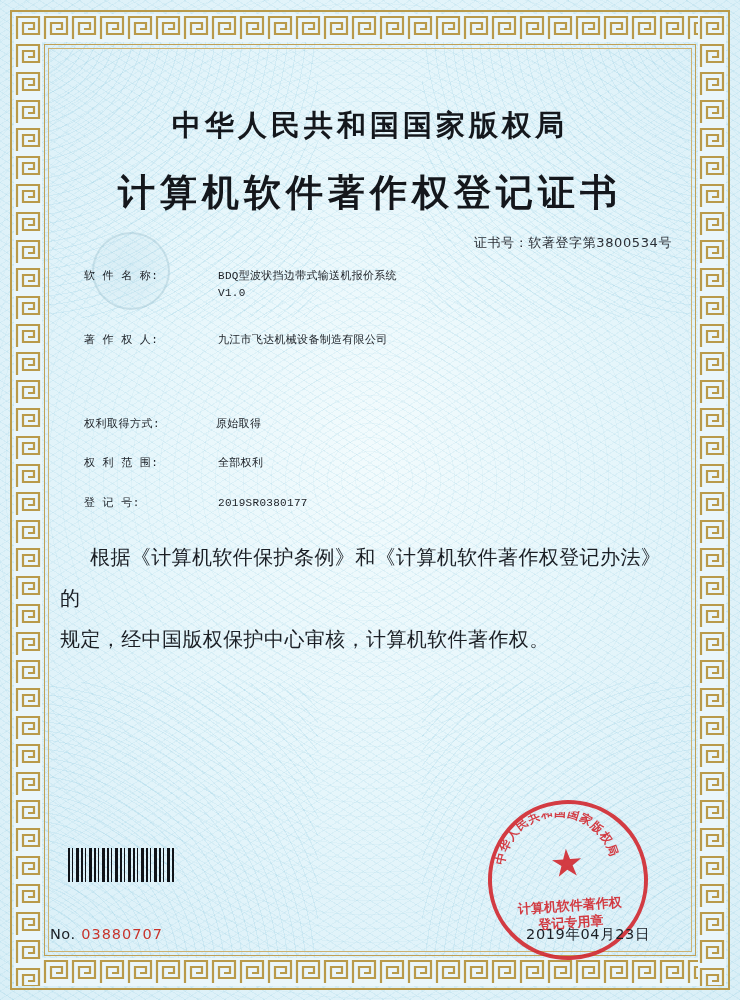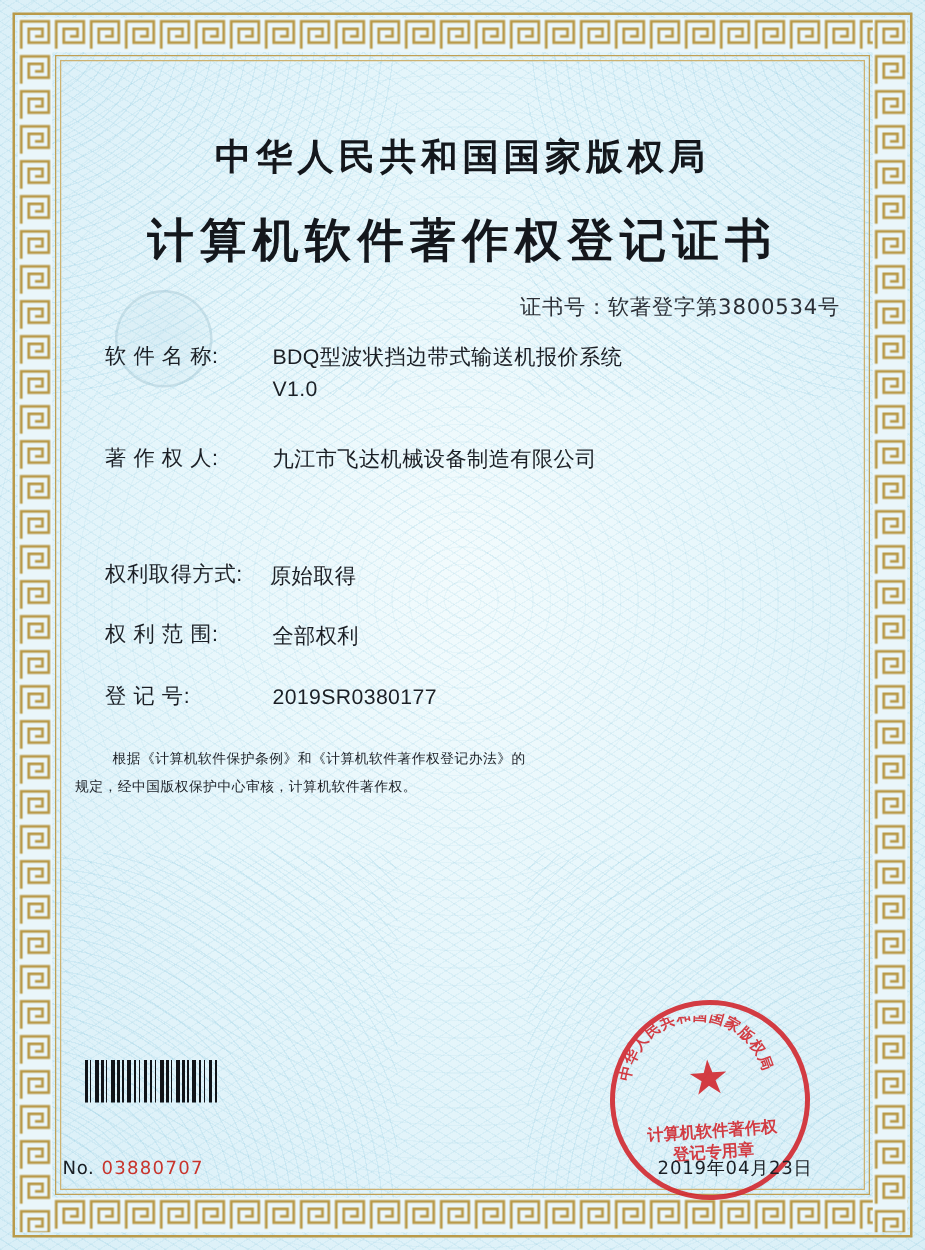--- a/index.html
+++ b/index.html
@@ -90,38 +90,38 @@
     font-size: 37px;
     font-weight: bold;
     letter-spacing: 5px;
     color: #14171c;
     font-family: "DejaVu Serif", "Liberation Serif", serif;
   }
   .cert-no {
     margin-top: 16px;
     text-align: right;
     padding-right: 8px;
-    font-size: 17px;
+    font-size: 13px;
     color: #2b2f36;
     letter-spacing: 0.6px;
     font-family: "DejaVu Sans", sans-serif;
   }
 
   .fields {
     margin-top: 16px;
     padding-left: 24px;
     position: relative;
   }
   .field-row {
     display: flex;
     align-items: flex-start;
     margin-bottom: 11px;
-    font-size: 17px;
+    font-size: 11px;
     color: #1b1f25;
-    font-family: Liberation Sans, sans-serif;
+    font-family: Liberation Mono, monospace;
   }
   .field-label {
     width: 132px;
     flex: 0 0 132px;
     letter-spacing: 0.5px;
     white-space: nowrap;
   }
   .field-label.spaced {
     display: flex;
     justify-content: space-between;
@@ -132,21 +132,21 @@
     letter-spacing: 0.3px;
     line-height: 1.5;
   }
   .field-value .line2 { display: block; }
 
   .gap-lg { height: 20px; }
   .gap-md { height: 12px; }
 
   .statement {
     margin-top: 26px;
-    font-size: 11px;
+    font-size: 20px;
     color: #1b1f25;
     line-height: 2.05;
     letter-spacing: 0.4px;
     font-family: "DejaVu Sans", sans-serif;
   }
   .statement .indent { text-indent: 30px; display: block; }
 
   
   .barcode {
     position: absolute;

